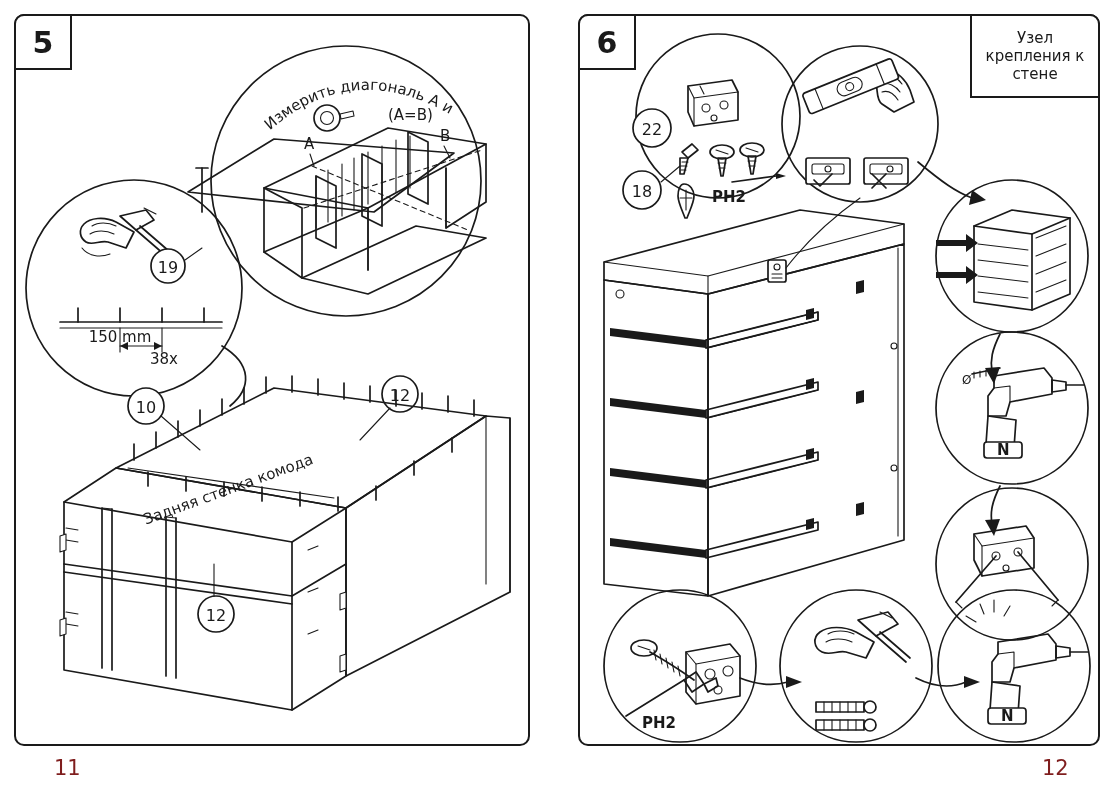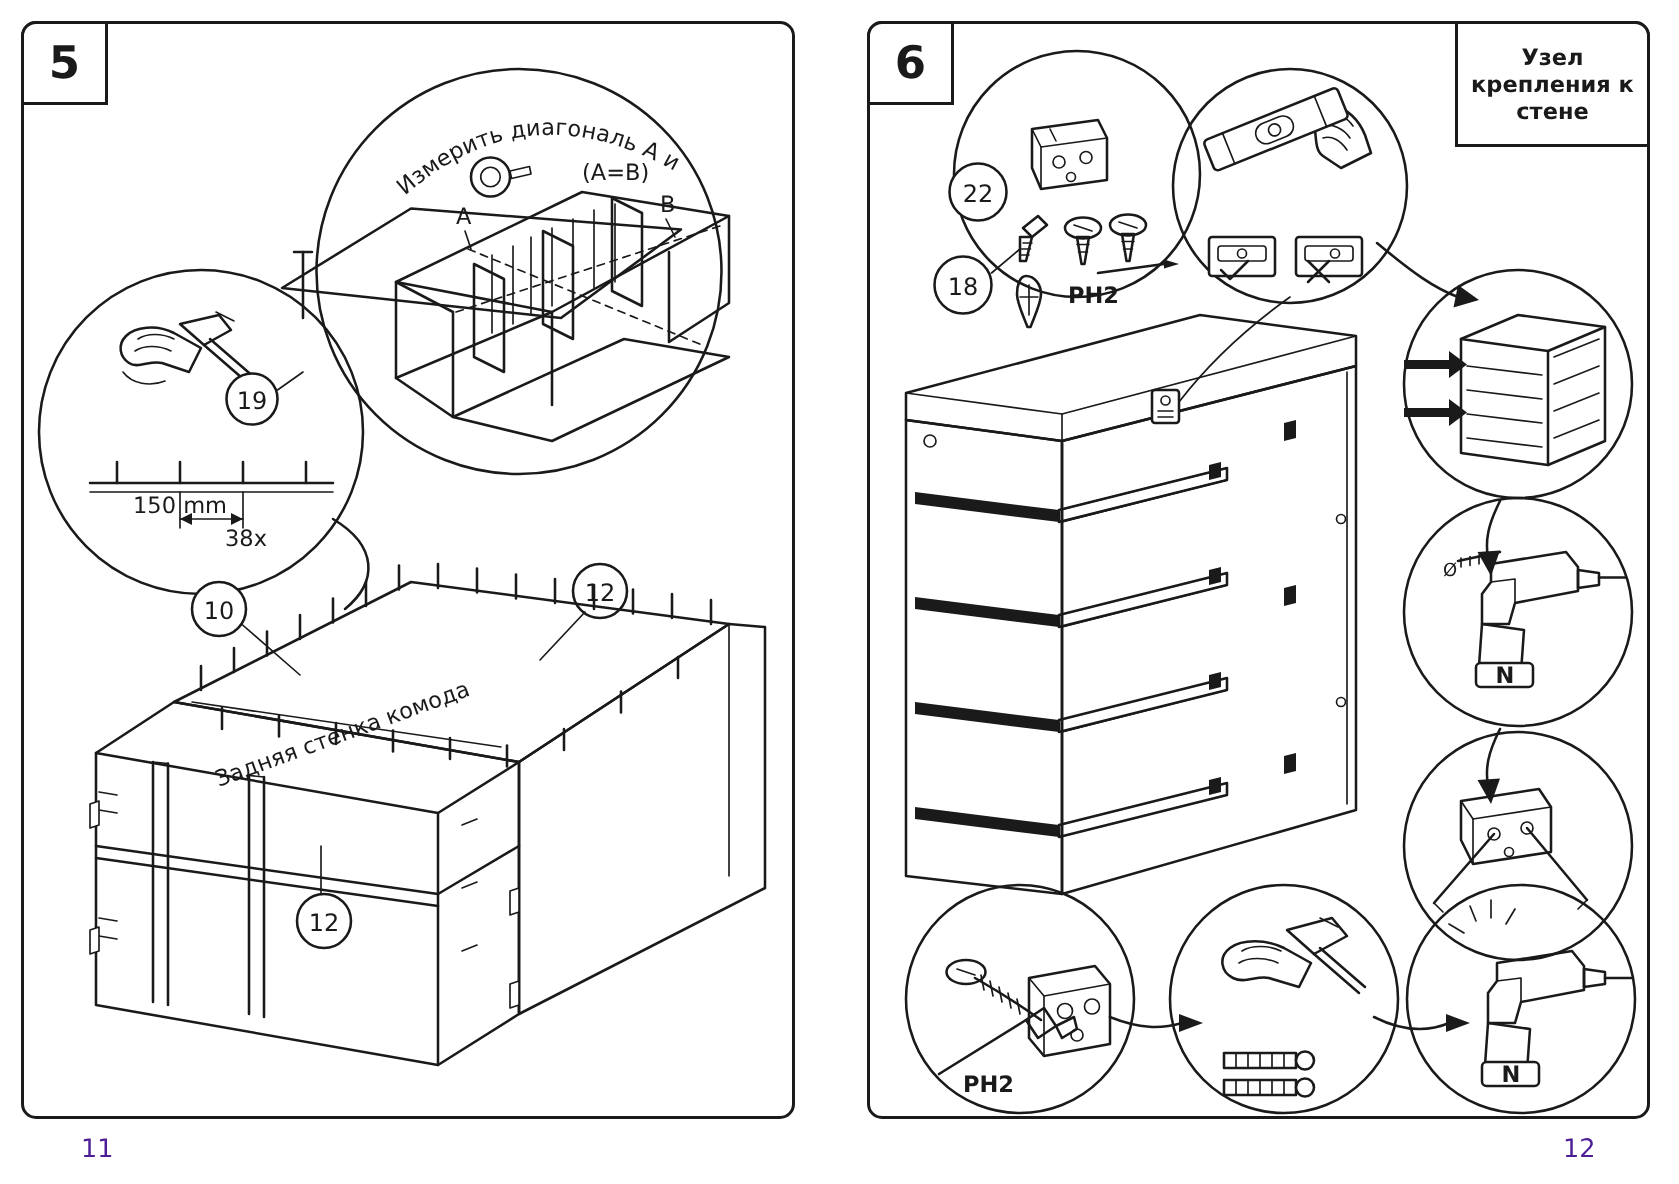--- a/index.html
+++ b/index.html
@@ -59,30 +59,30 @@
     height: 84px;
     border: 2px solid #1a1a1a;
     border-top-right-radius: 10px;
     box-sizing: border-box;
     background: #fff;
     display: flex;
     align-items: center;
     justify-content: center;
     text-align: center;
     font-size: 15px;
-    font-weight: bold;
+    font-weight: normal;
     line-height: 1.22;
     padding: 4px 4px;
   }
 
   .page-num {
     position: absolute;
-    font-size: 17px;
+    font-size: 21px;
     font-family: "DejaVu Sans", sans-serif;
-    color: #4c1d95;
+    color: #7f1d1d;
     text-align: center;
   }
   #page-num-left  { left: 54px;  top: 756px; }
   #page-num-right { left: 1042px; top: 756px; }
 
   
   svg { display: block; }
   .ink { fill: none; stroke: #1a1a1a; stroke-linecap: round; stroke-linejoin: round; }
   .thin   { stroke-width: 1.1; }
   .med    { stroke-width: 1.7; }

